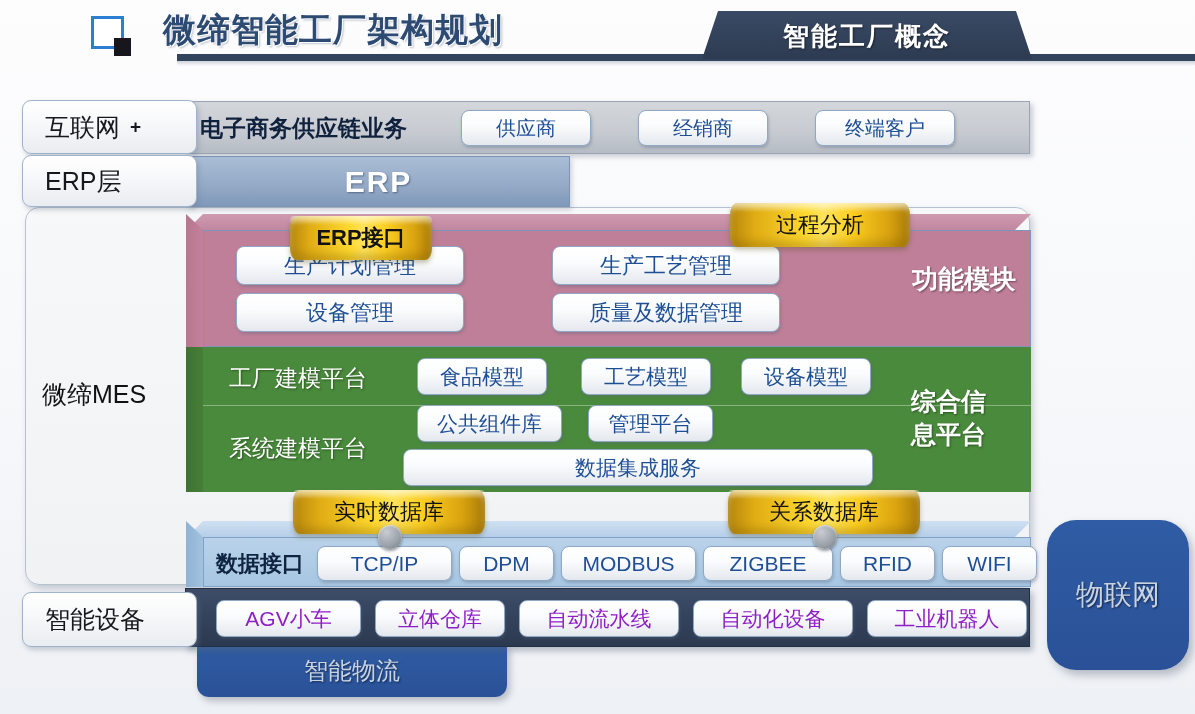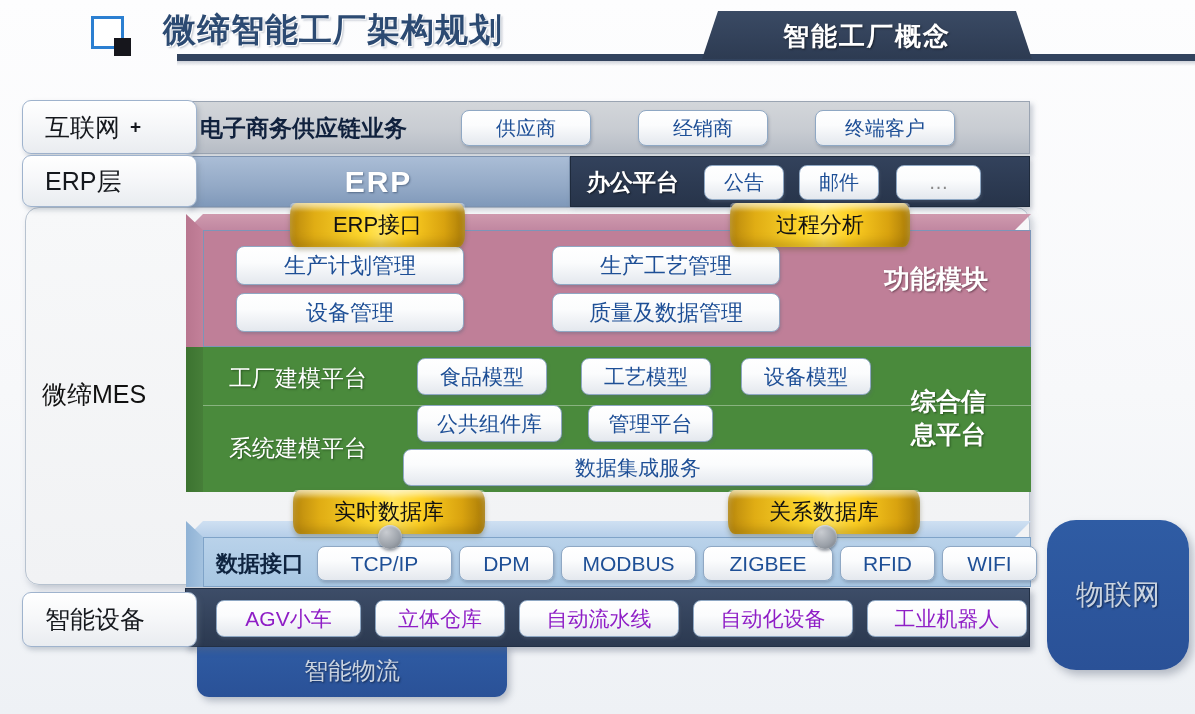--- a/index.html
+++ b/index.html
@@ -92,21 +92,21 @@
   #pinkTop{position:absolute;left:186px;top:214px;width:845px;height:17px;z-index:5;
     background:linear-gradient(180deg,#cf9aae 0%,#c086a0 100%);
     clip-path:polygon(17px 0,845px 0,828px 17px,0 17px);
     border-bottom:1px solid #9c6b80;}
   #pinkSide{position:absolute;left:186px;top:214px;width:18px;height:133px;z-index:5;
     background:linear-gradient(90deg,#b8768f 0%,#c4819a 100%);
     clip-path:polygon(0 0,18px 17px,18px 133px,0 133px);}
   #pink{position:absolute;left:203px;top:230px;width:828px;height:117px;
     background:#bf7f98;border:1px solid #7c95b8;box-sizing:border-box;z-index:5;}
   #pink .pill{position:absolute;height:39px;font-size:22px;}
-  #pink .sidelbl{position:absolute;right:14px;top:31px;width:160px;text-align:center;
+  #pink .sidelbl{position:absolute;right:14px;top:31px;width:160px;text-align:right;
     color:#ffffff;font-size:26px;font-weight:bold;
     text-shadow:1px 1px 2px rgba(60,30,45,.6);white-space:nowrap;}
 
   
   #greenSide{position:absolute;left:186px;top:347px;width:18px;height:145px;z-index:5;
     background:linear-gradient(90deg,#3c7330 0%,#477f39 100%);}
   #green{position:absolute;left:203px;top:347px;width:828px;height:145px;
     background:#4a8a3c;border:none;box-sizing:border-box;z-index:5;}
   #green .rowlbl{position:absolute;left:14px;color:#ffffff;font-size:23px;
     text-shadow:1px 1px 2px rgba(20,50,15,.6);white-space:nowrap;margin-left:12px;}
@@ -193,26 +193,20 @@
     <div class="pill" style="left:275px;width:130px;">供应商</div>
     <div class="pill" style="left:452px;width:130px;">经销商</div>
     <div class="pill" style="left:629px;width:140px;">终端客户</div>
   </div>
 
   <div class="leftcap" id="row2cap">
     <span>ERP层</span>
   </div>
   <div id="row2erp">
     <span>ERP</span>
-  </div>
-  <div id="row2office">
-    <div class="lbl">办公平台</div>
-    <div class="pill" style="left:133px;width:80px;">公告</div>
-    <div class="pill" style="left:228px;width:80px;">邮件</div>
-    <div class="pill" style="left:325px;width:85px;color:#8a8a8a;">…</div>
   </div>
 
   <div id="mespanel"></div>
   <div id="meslabel">微缔MES</div>
 
   <div id="pinkTop"></div>
   <div id="pinkSide"></div>
   <div id="pink">
     <div class="pill" style="left:32px;top:15px;width:228px;">生产计划管理</div>
     <div class="pill" style="left:348px;top:15px;width:228px;">生产工艺管理</div>
@@ -243,21 +237,21 @@
   <div id="blue">
     <div class="lbl">数据接口</div>
     <div class="pill" style="left:113px;width:135px;">TCP/IP</div>
     <div class="pill" style="left:255px;width:95px;">DPM</div>
     <div class="pill" style="left:357px;width:135px;">MODBUS</div>
     <div class="pill" style="left:499px;width:130px;">ZIGBEE</div>
     <div class="pill" style="left:636px;width:95px;">RFID</div>
     <div class="pill" style="left:738px;width:95px;">WIFI</div>
   </div>
 
-  <div class="cyl" style="left:290px;top:203px;width:175px;">ERP接口</div>
+  <div class="cyl" style="left:290px;top:216px;width:142px;font-weight:bold;">ERP接口</div>
   <div class="cyl" style="left:730px;top:203px;width:180px;">过程分析</div>
   <div class="cyl" style="left:293px;top:490px;width:192px;">实时数据库</div>
   <div class="knob" style="left:378px;top:525px;"></div>
   <div class="cyl" style="left:728px;top:490px;width:192px;">关系数据库</div>
   <div class="knob" style="left:813px;top:525px;"></div>
 
   <div id="iot">
     <span>物联网</span>
   </div>
 

